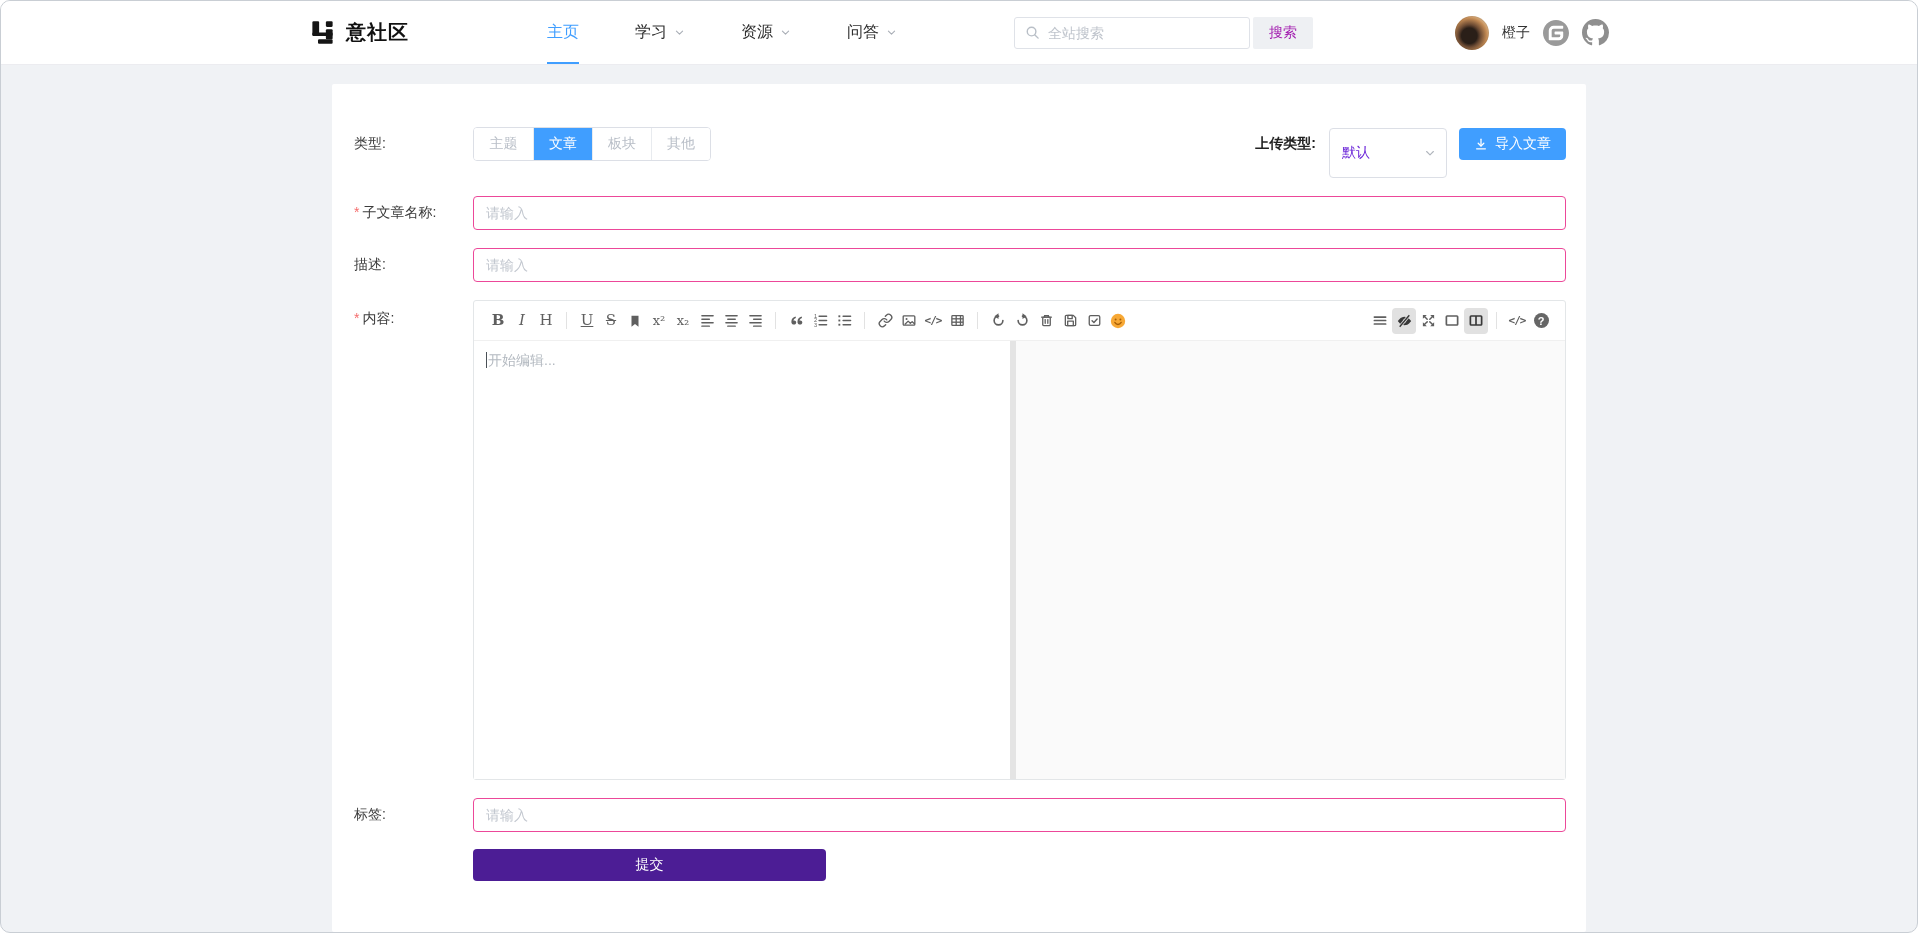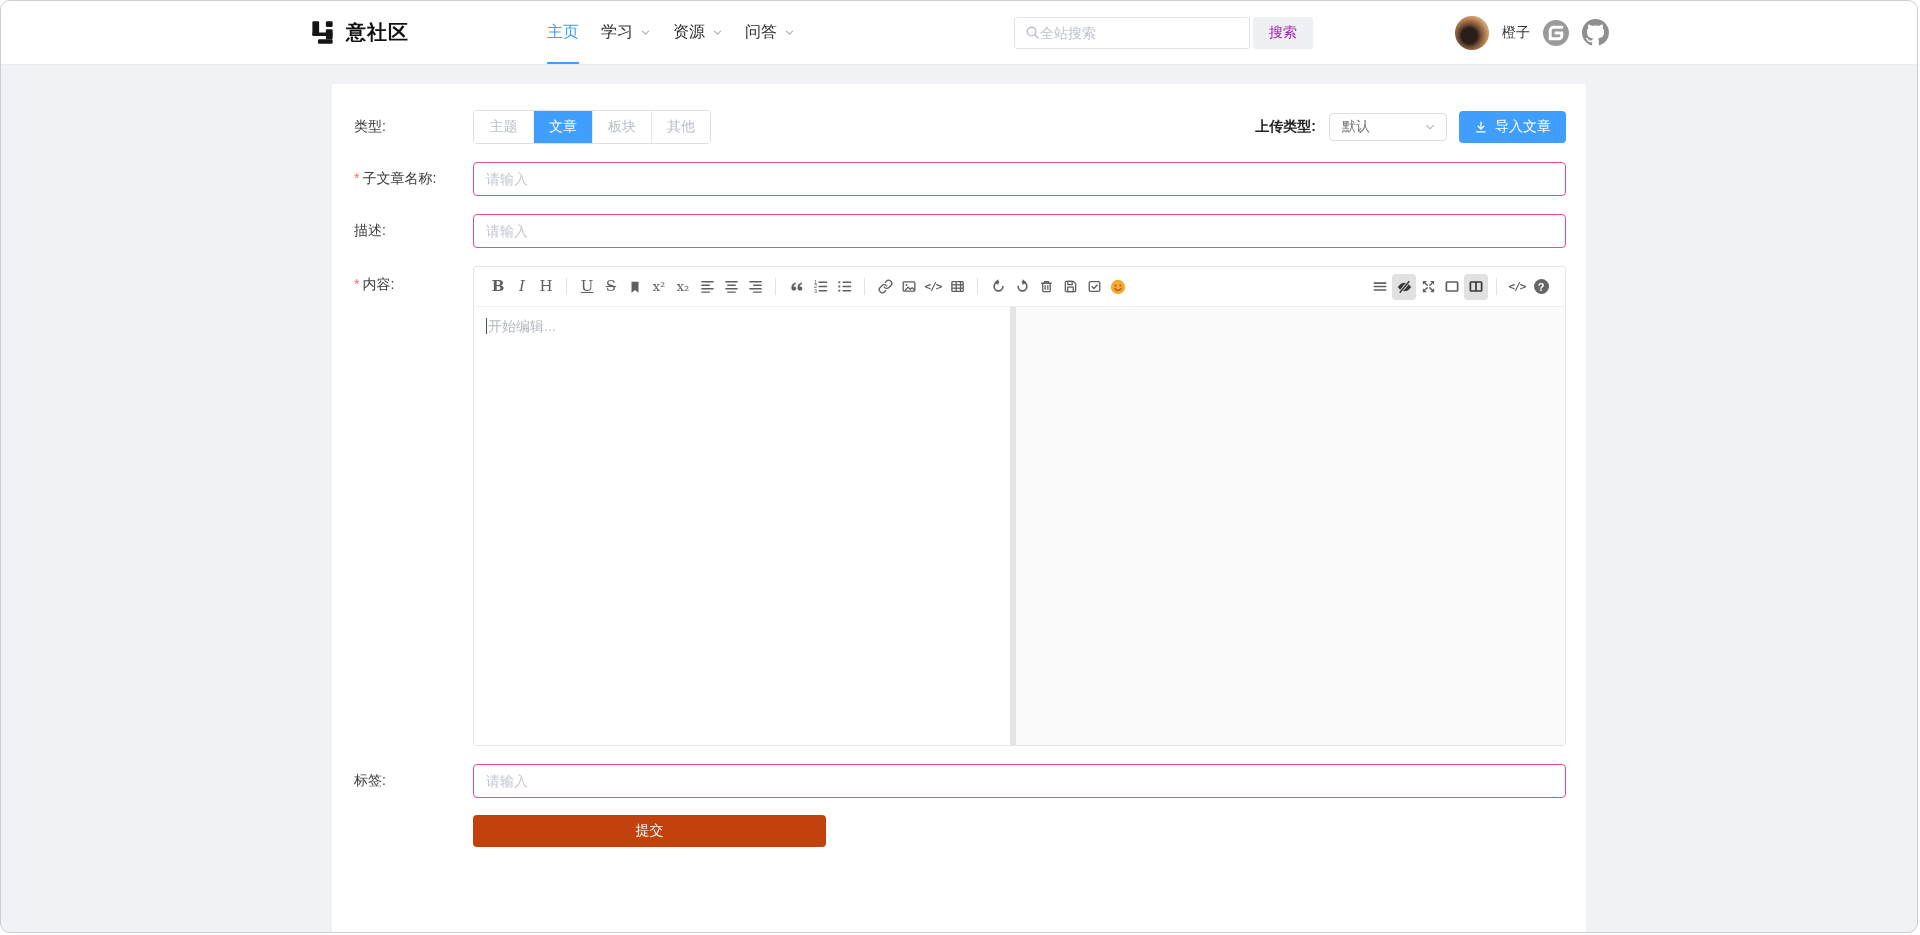--- a/index.html
+++ b/index.html
@@ -4,27 +4,27 @@
 <style>
   * { margin:0; padding:0; box-sizing:border-box; }
   html,body { width:1920px; height:935px; background:#fff; font-family:"Liberation Sans","DejaVu Sans",sans-serif; }
   .window { width:1918px; height:933px; border:1px solid #c9ced4; border-radius:10px; overflow:hidden; background:#f0f2f5; }
 
   
   .navbar { height:64px; background:#fff; border-bottom:1px solid #ececf0; }
   .nav-inner { width:1300px; margin:0 auto; height:100%; display:flex; align-items:center; }
   .brand { display:flex; gap:10px; }
   .brand-title { font-size:20px; font-weight:bold; color:#111; letter-spacing:1px; }
-  .main-nav { display:flex; align-items:center; gap:22px; margin-left:138px; height:100%; }
+  .main-nav { display:flex; align-items:center; gap:56px; margin-left:138px; height:100%; }
   .nav-item { display:inline-flex; align-items:center; gap:7px; font-size:16px; color:#2e2e2e; cursor:pointer; height:100%; padding-top:2px; border-bottom:2px solid transparent; }
   .nav-item.active { color:#409eff; border-bottom-color:#409eff; }
   .chev { display:block; }
 
   .search-area { margin-left:auto; display:flex; align-items:center; }
-  .search-wrap { width:236px; height:32px; border:1px solid #dfe2e8; border-radius:3px; background:#fff; display:flex; align-items:center; padding:0 10px; }
+  .search-wrap { width:236px; height:32px; border:1px solid #dfe2e8; border-radius:3px; background:#fff; display:flex; align-items:center; padding:0 10px; gap:8px; }
   .search-wrap input { border:none; outline:none; flex:1; font-size:14px; color:#333; background:transparent; font-family:inherit; }
   .search-wrap input::placeholder { color:#bfc4cc; }
   .search-btn { margin-left:3px; width:60px; height:32px; border:none; background:#eef0f3; color:#a21caf; font-size:14px; border-radius:2px; cursor:pointer; font-family:inherit; }
 
   .user-area { display:flex; align-items:center; gap:13px; margin-left:142px; }
   .avatar { width:34px; height:34px; border-radius:50%; background:radial-gradient(circle at 42% 58%, #2a1f18 0 28%, #6b4a33 40%, #c28a54 62%, #e8c9a0 80%, #d9d2c8 100%); box-shadow:inset 0 0 0 1px rgba(0,0,0,.08); }
   .username { font-size:14px; color:#333; }
 
   
   .card { width:1254px; height:848px; margin:19px auto 0; background:#fff; border-radius:2px; padding:26px 20px 0 22px; }
@@ -34,21 +34,21 @@
   .label-col .req { color:#f56c6c; margin-right:3px; }
   .form-row.top .label-col { padding-top:10px; }
 
   .seg { display:inline-flex; border:1px solid #dcdfe6; border-radius:4px; overflow:hidden; background:#fff; }
   .seg button { width:59px; height:32px; font-size:14px; color:#b8bec7; background:#fff; border:none; border-left:1px solid #e8ebef; cursor:pointer; font-family:inherit; }
   .seg button:first-child { border-left:none; }
   .seg button.selected { background:#409eff; color:#fff; }
 
   .upload-group { margin-left:auto; display:flex; align-items:center; }
   .upload-label { font-size:14px; font-weight:bold; color:#222; margin-right:13px; }
-  .select { width:118px; height:28px; border:1px solid #dcdfe6; border-radius:4px; background:#fff; display:flex; align-items:center; justify-content:space-between; padding:0 10px 0 12px; font-size:14px; color:#737373; cursor:pointer; margin-right:12px; }
+  .select { width:118px; height:50px; border:1px solid #dcdfe6; border-radius:4px; background:#fff; display:flex; align-items:center; justify-content:space-between; padding:0 10px 0 12px; font-size:14px; color:#6d28d9; cursor:pointer; margin-right:12px;margin-top:18px; }
   .btn-primary { height:32px; background:#409eff; color:#fff; border:none; border-radius:4px; font-size:14px; display:inline-flex; align-items:center; gap:7px; padding:0 15px; cursor:pointer; font-family:inherit; }
 
   .text-input { flex:1; height:34px; border:1px solid #ec4899; border-radius:4px; padding:0 12px; font-size:14px; color:#333; outline:none; font-family:inherit; background:#fff; }
   .text-input::placeholder { color:#c2c7cf; }
 
   
   .editor { flex:1; border:1px solid #e3e6e8; border-radius:3px; background:#fff; }
   .toolbar { height:40px; display:flex; align-items:center; padding:0 12px; border-bottom:1px solid #f0f0f0; }
   .tb { min-width:24px; height:26px; padding:0 3px; display:flex; align-items:center; justify-content:center; background:transparent; border:none; border-radius:4px; cursor:pointer; color:#5f5f5f; font-family:inherit; }
   .tb.active { background:#e1e1e1; color:#383838; }
@@ -62,21 +62,21 @@
   .code-glyph { font-family:"DejaVu Sans Mono","Liberation Mono",monospace; font-size:11px; font-weight:bold; letter-spacing:-1px; }
   .help-badge { width:15px; height:15px; border-radius:50%; background:#666; color:#fff; font-size:11px; font-weight:bold; display:flex; align-items:center; justify-content:center; }
 
   .panes { display:flex; height:438px; }
   .pane-edit { width:536px; background:#fff; padding:11px 12px; font-size:14px; color:#b3b9c0; }
   .caret { display:inline-block; width:1px; height:16px; background:#4a5056; vertical-align:-3px; margin-right:1px; }
   .pane-divider { width:6px; background:#e4e4e4; cursor:col-resize; }
   .pane-preview { flex:1; background:#fafafa; }
 
   .submit-row { margin-top:17px; }
-  .submit-btn { width:353px; height:32px; background:#c2410c; color:#fff; border:none; border-radius:4px; font-size:14px; cursor:pointer; font-family:inherit; }
+  .submit-btn { width:353px; height:32px; background:#4c1d95; color:#fff; border:none; border-radius:4px; font-size:14px; cursor:pointer; font-family:inherit; }
 
   svg { display:block; }
 </style>
 </head>
 <body>
 
 <div class="window">
 
   <header class="navbar">
     <div class="nav-inner">

